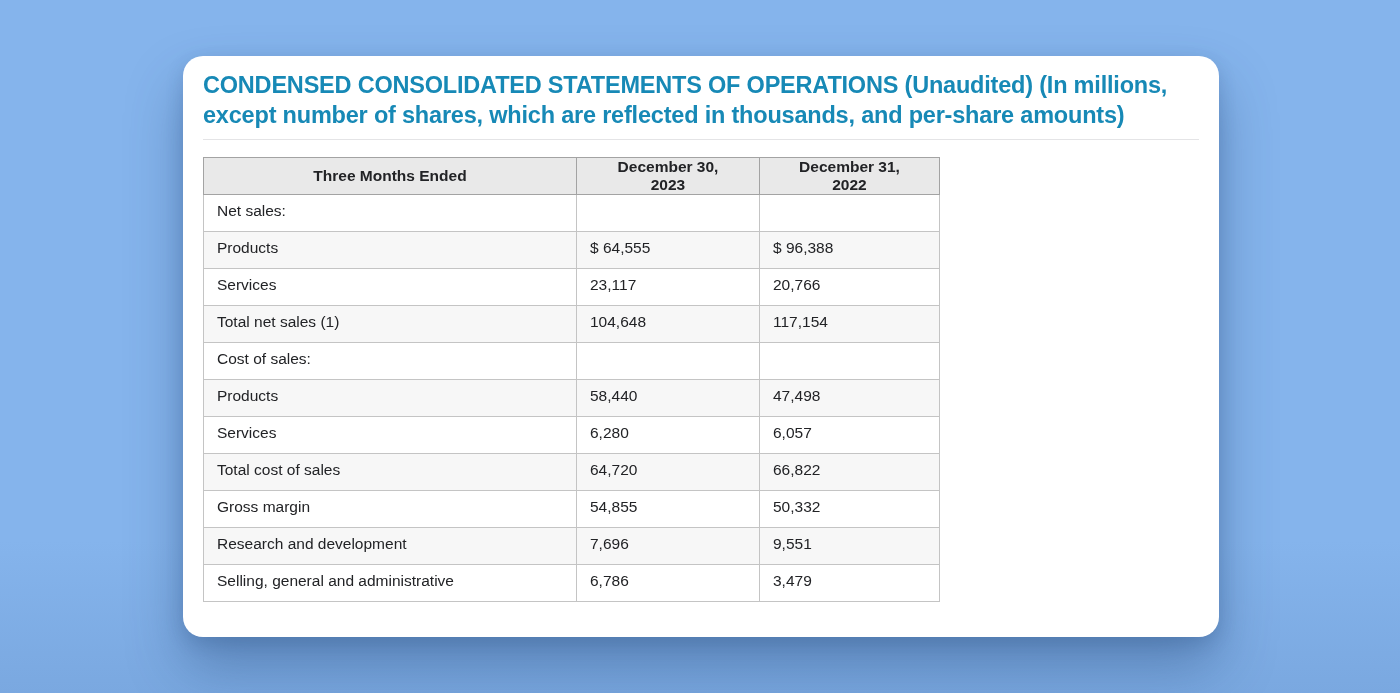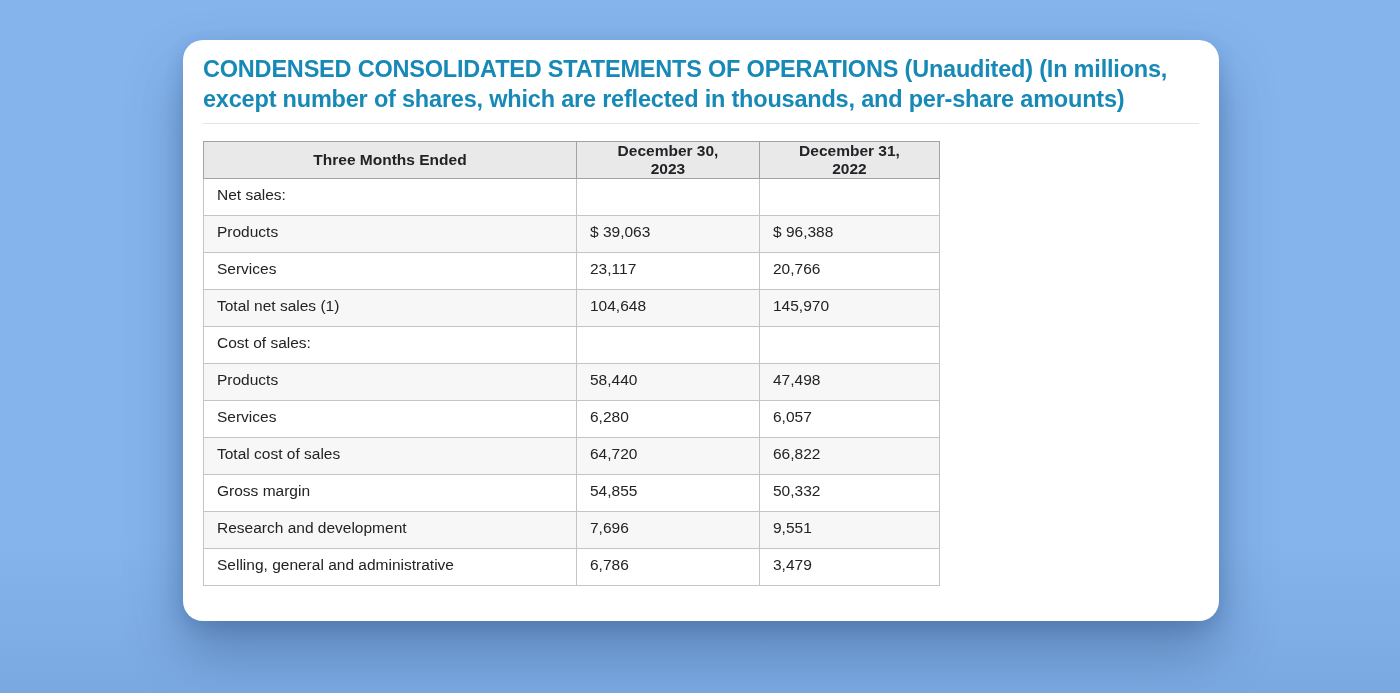--- a/index.html
+++ b/index.html
@@ -19,21 +19,21 @@
     font-family: "Liberation Sans", sans-serif;
     overflow: hidden;
   }
   .stage {
     position: relative;
     width: 1400px; height: 693px;
     background: linear-gradient(180deg, var(--background) 0%, var(--background) 78%, #7aa8e0 100%);
   }
   .card {
     position: absolute;
-    left: 183px; top: 40px;
+    left: 183px; top: 56px;
     width: 1036px; height: 581px;
     background: var(--card);
     border-radius: 20px;
     box-shadow: 0 30px 55px rgba(30, 62, 110, 0.38), 0 6px 18px rgba(30, 62, 110, 0.18);
     overflow: hidden;
   }
   .title {
     margin: 14px 20px 0 20px;
     color: var(--title);
     font-size: 23.5px;
@@ -99,32 +99,32 @@
         </tr>
       </thead>
       <tbody id="table-body">
           <tr>
             <td>Net sales:</td>
             <td></td>
             <td></td>
           </tr>
           <tr>
             <td>Products</td>
-            <td>$ 39,063</td>
+            <td>$ 64,555</td>
             <td>$ 96,388</td>
           </tr>
           <tr>
             <td>Services</td>
             <td>23,117</td>
             <td>20,766</td>
           </tr>
           <tr>
             <td>Total net sales (1)</td>
             <td>104,648</td>
-            <td>145,970</td>
+            <td>117,154</td>
           </tr>
           <tr>
             <td>Cost of sales:</td>
             <td></td>
             <td></td>
           </tr>
           <tr>
             <td>Products</td>
             <td>58,440</td>
             <td>47,498</td>

